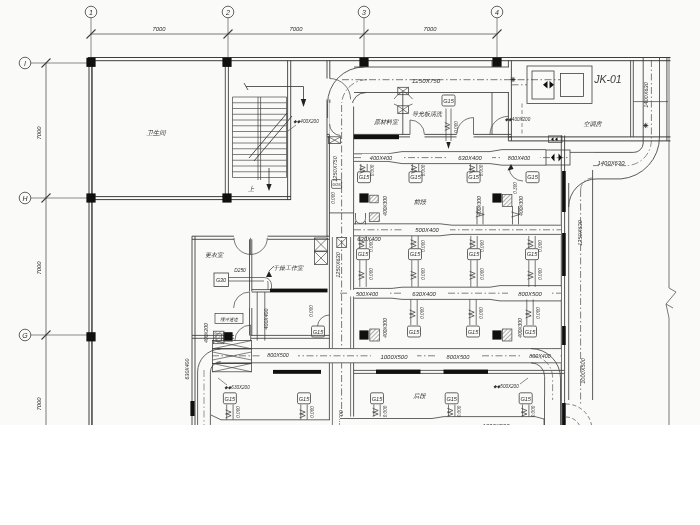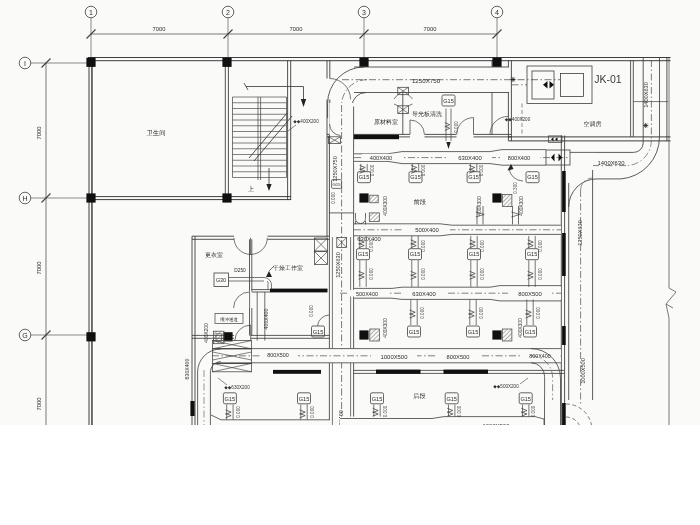--- a/index.html
+++ b/index.html
@@ -1,15 +1,15 @@
 <!DOCTYPE html>
 <html><head><meta charset="utf-8"><title>plan</title>
 <style>
 html,body{margin:0;padding:0;background:#ffffff;}
-#cv{position:relative;width:700px;height:425px;overflow:hidden;}
+#cv{position:relative;width:700px;height:425px;overflow:hidden;font-style:italic;}
 svg{display:block;}
 text{font-family:"Liberation Sans",sans-serif;}
 </style></head>
 <body>
 <div id="cv">
 <svg width="700" height="525" viewBox="0 0 700 525" xmlns="http://www.w3.org/2000/svg">
 <defs>
         <pattern id="hp" width="3" height="3" patternUnits="userSpaceOnUse" patternTransform="rotate(45)">
           <line x1="0" y1="0" x2="0" y2="3" stroke="#555" stroke-width="0.9"></line>
         </pattern>

